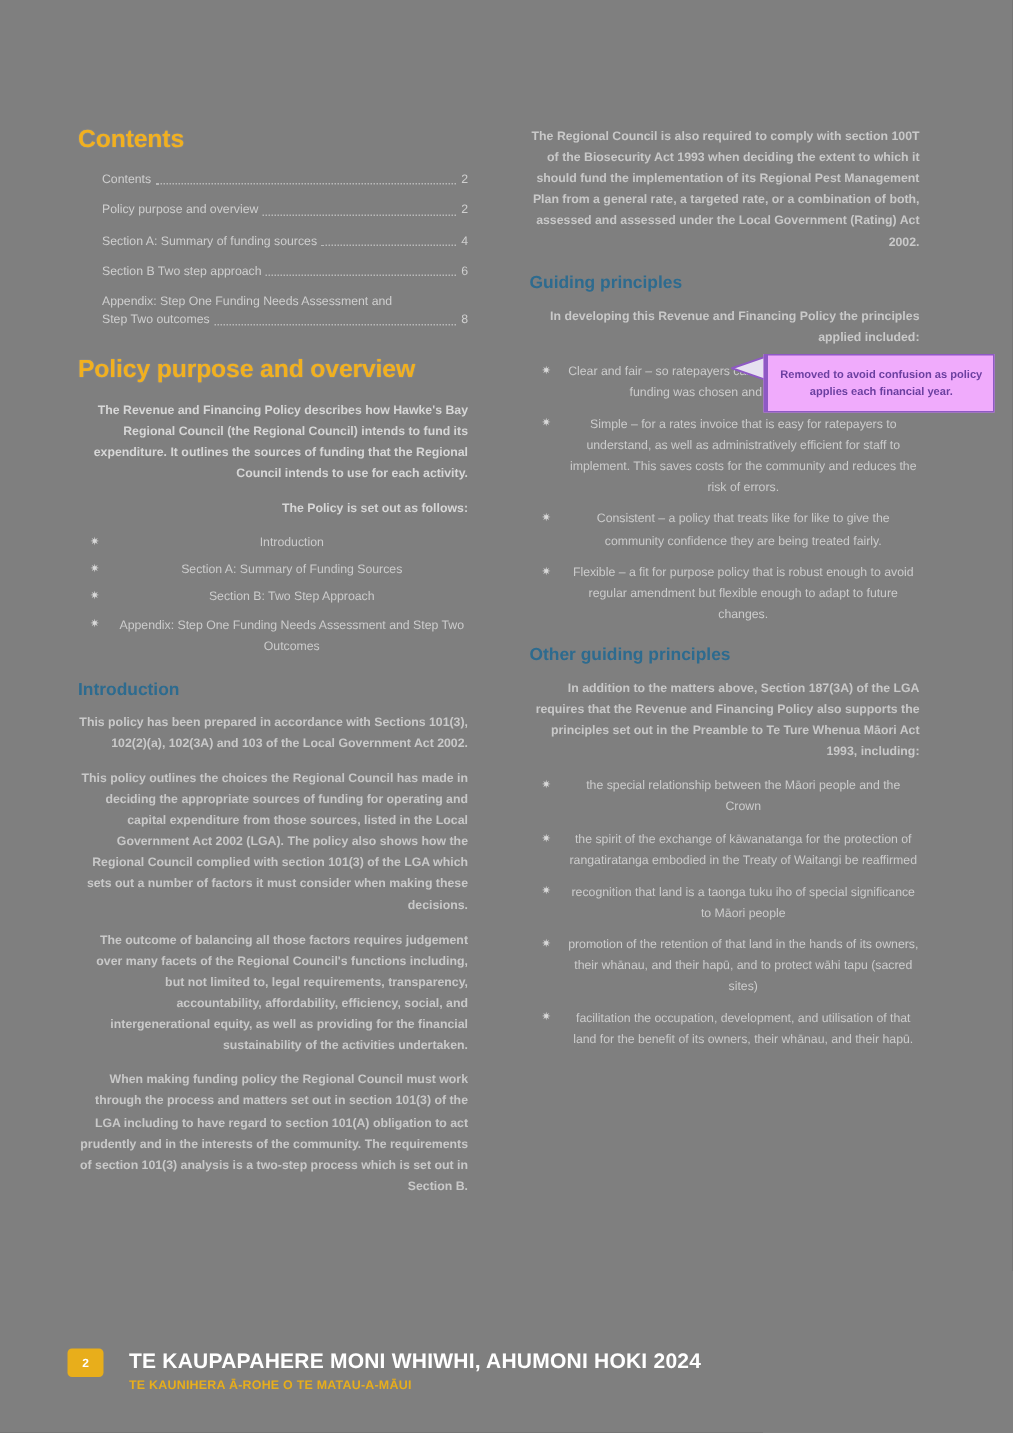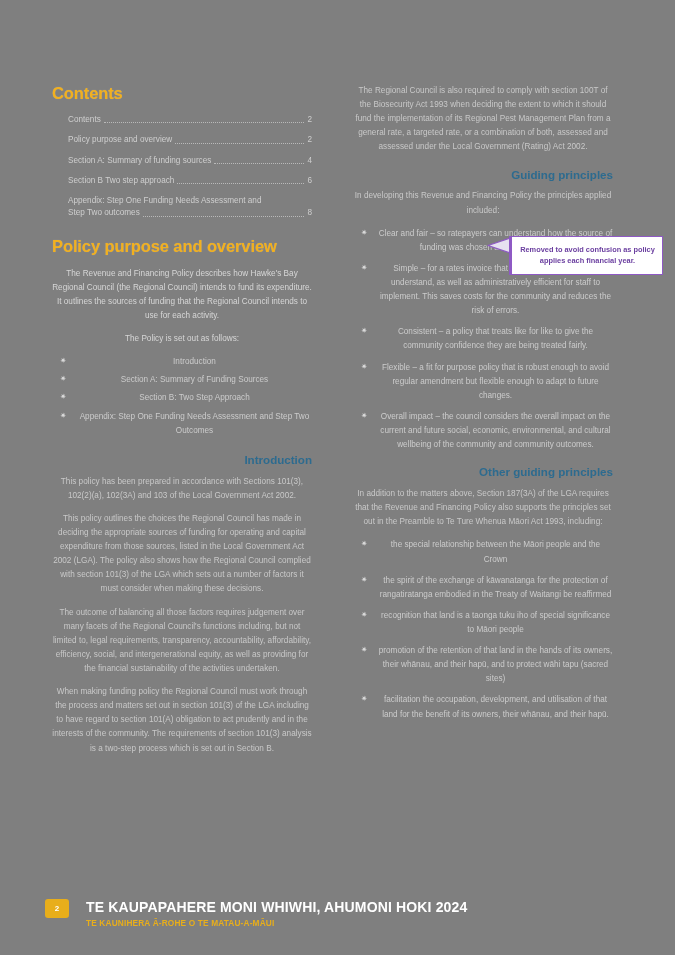--- a/index.html
+++ b/index.html
@@ -44,32 +44,32 @@
     line-height: 1.15;
     text-shadow: 0 0 1px rgba(255,255,255,0.25);
   }
   .h1.second { margin-top: 17px; }
   .h2 {
     font-size: 11.6px;
     font-weight: bold;
     color: #2d6b8f;
     margin: 15px 0 8px 0;
     line-height: 1.2;
-    text-align: right;
   }
   .h2.tight { margin-top: 13px; }
 
   
   p.body {
     font-size: 8.2px;
     line-height: 1.72;
     color: #c9c9c9;
     margin: 0 0 9px 0;
-    text-align: center;
+    text-align: right;
     letter-spacing: 0.01px;
+    font-weight: bold;
   }
   p.body.lead { color: #d7d7d7; }
 
   
   .toc { margin: 0; padding: 0; list-style: none; }
   .toc li {
     display: flex;
     align-items: flex-end;
     font-size: 8.2px;
     color: #cfcfcf;
@@ -128,21 +128,21 @@
     text-decoration-color: #cfcfcf;
   }
 
   
   .callout {
     position: absolute;
     left: 509px;
     top: 236px;
     width: 154px;
     box-sizing: border-box;
-    background: #ffffff;
+    background: #f0abfc;
     border: 1.4px solid #8e59c4;
     border-left-width: 3px;
     padding: 7px 7px 7px 8px;
     font-size: 7.4px;
     line-height: 1.55;
     font-weight: bold;
     color: #6b3fa0;
     text-align: center;
     z-index: 5;
   }
@@ -264,21 +264,20 @@
 
       <h2 class="h2 tight">Guiding principles</h2>
 
       <p class="body">In developing this Revenue and Financing Policy the principles applied  included:</p>
 
       <ul class="bul r">
         <li>Clear and fair – so ratepayers can understand how the source of funding was chosen and who it applies to.</li>
         <li>Simple – for a rates invoice that is easy for ratepayers to understand, as well as administratively efficient for staff to implement. This saves costs for the community and reduces the risk of errors.</li>
         <li>Consistent – a policy that treats like for like to give the community confidence they are being treated fairly.</li>
         <li>Flexible – a fit for purpose policy that is robust enough to avoid regular amendment but flexible enough to adapt to future changes.</li>
-        <li>Overall impact – the council considers the overall impact on the current and future social, economic, environmental, and cultural wellbeing of the community and community outcomes.</li>
       </ul>
 
       <h2 class="h2 tight">Other guiding principles</h2>
 
       <p class="body">In addition to the matters above, Section 187(3A) of the LGA requires that the Revenue and Financing Policy also supports the principles set out in the Preamble to Te Ture Whenua Māori Act 1993, including:</p>
 
       <ul class="bul r">
         <li>the special relationship between the Māori people and the Crown</li>
         <li>the spirit of the exchange of kāwanatanga for the protection of rangatiratanga embodied in the Treaty of Waitangi be reaffirmed</li>
         <li>recognition that land is a taonga tuku iho of special significance to Māori people</li>

